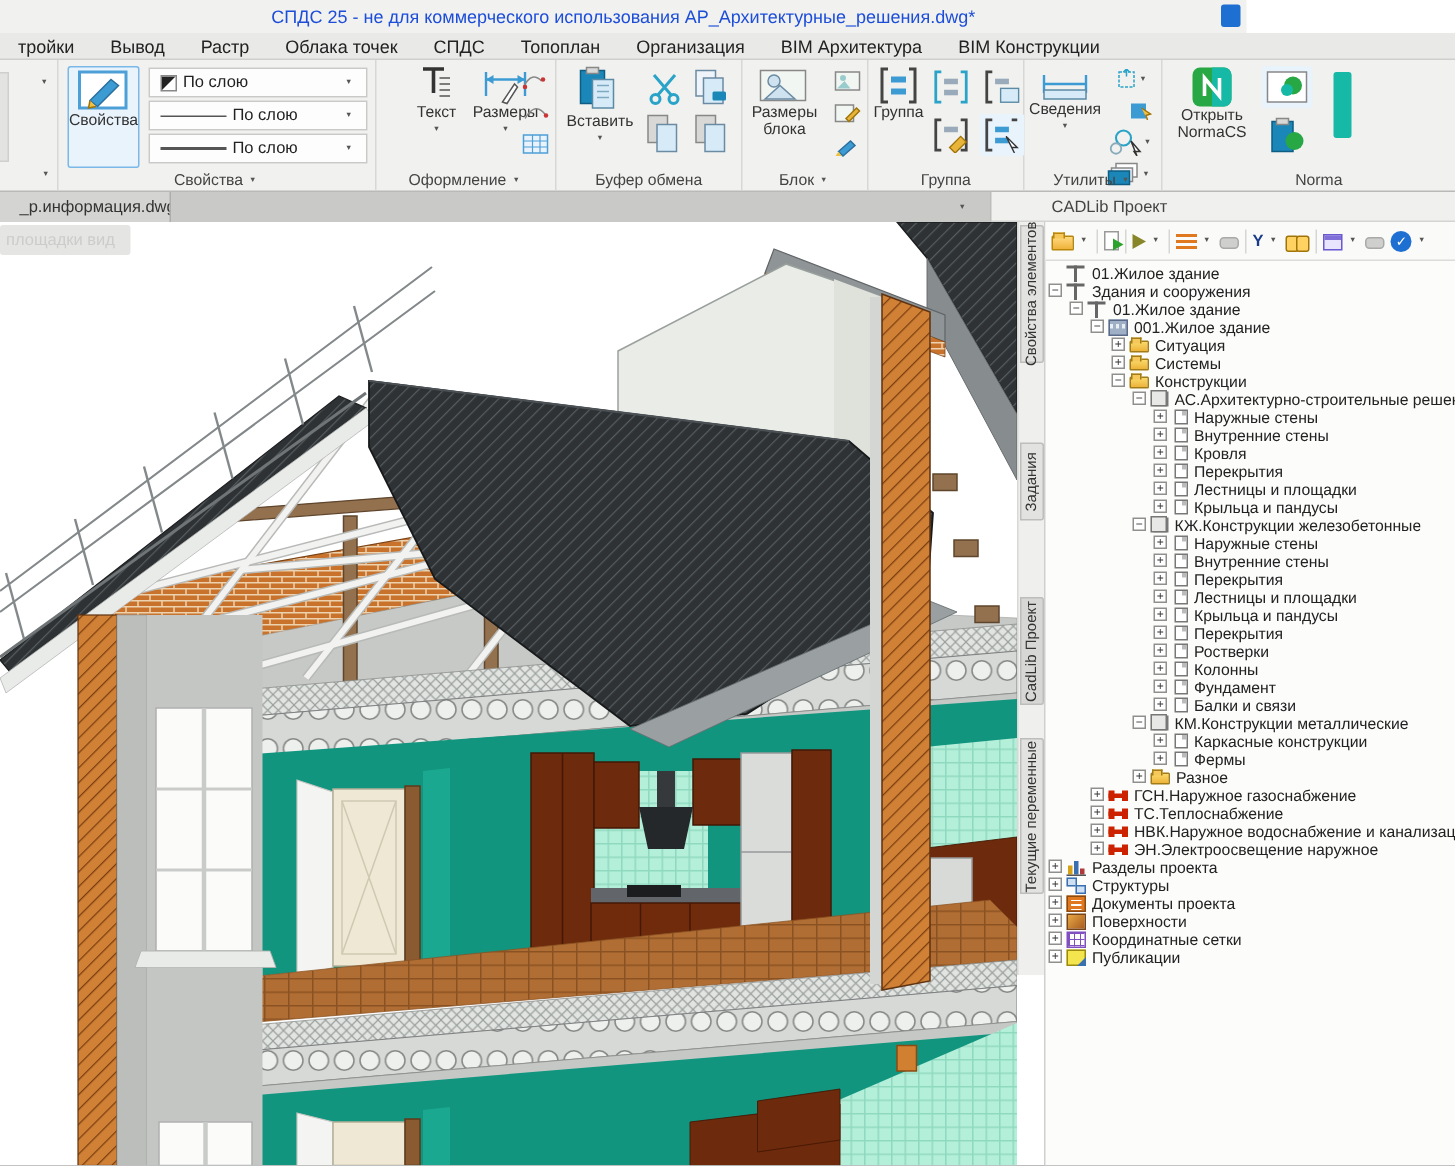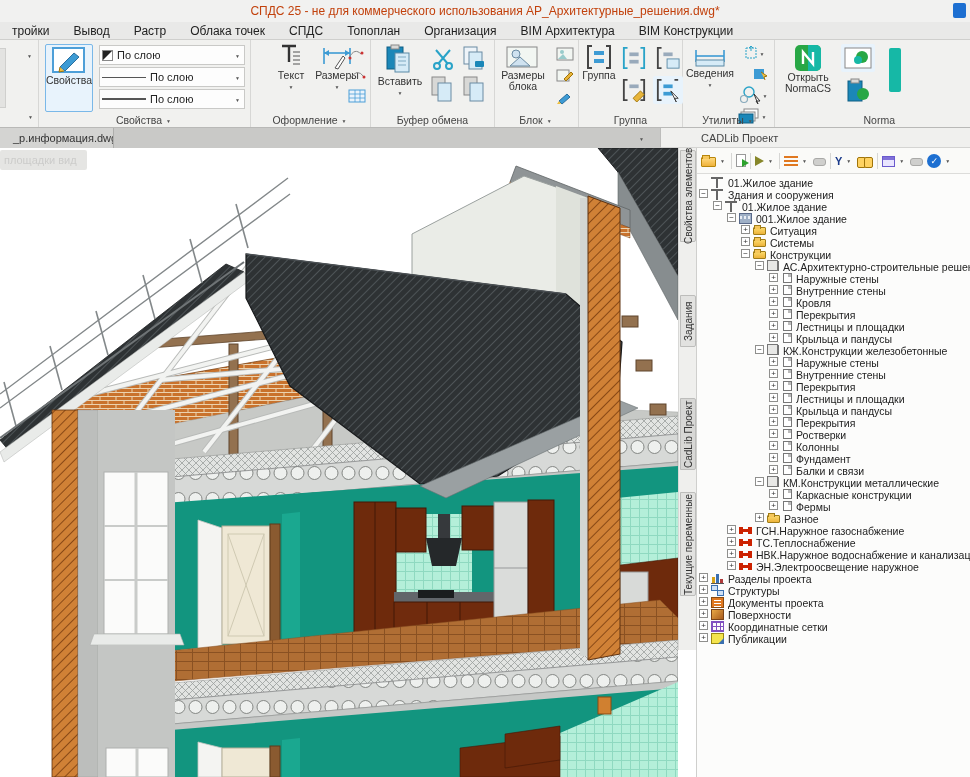--- a/index.html
+++ b/index.html
@@ -1,40 +1,40 @@
 <!DOCTYPE html>
 <html><head>
 <meta charset="utf-8">
 <style>
   html,body{margin:0;padding:0;background:#888;}
   *{box-sizing:border-box;}
   .screen{position:relative;width:970px;height:777px;background:#fff;overflow:hidden;
     font-family:"Liberation Sans",sans-serif;color:#222;margin:0 auto;}
   
-  .titlebar{position:absolute;left:0;top:0;width:970px;height:22px;background:#f1f1f0;
-    display:flex;align-items:center;justify-content:center;font-size:12px;color:#c2410c;}
+  .titlebar{position:absolute;left:0;top:0;width:831px;height:22px;background:#f1f1f0;
+    display:flex;align-items:center;justify-content:center;font-size:12px;color:#1d4ed8;}
   .title-fragment{position:absolute;right:4px;top:3px;width:13px;height:15px;background:#1d6fd1;border-radius:2px;}
   
   .menubar{position:absolute;left:0;top:22px;width:970px;height:18px;background:#e9e9e8;
     border-bottom:1px solid #cfcfcd;display:flex;align-items:center;font-size:12px;}
   .menu-item{padding:0 12px;white-space:nowrap;cursor:default;}
   
   .ribbon{position:absolute;left:0;top:40px;width:970px;height:88px;background:#f1f1ef;
     border-bottom:1px solid #b9b9b7;display:flex;}
   .rpanelx{position:relative;height:100%;border-right:1px solid #d7d7d5;flex:none;}
   .rp-cap{position:absolute;left:0;bottom:0;width:100%;height:14px;font-size:10.5px;color:#444;
     display:flex;align-items:center;justify-content:center;gap:4px;}
   .dd{display:inline-block;width:7px;}
   .dd::after{content:"▼";font-size:5px;color:#555;vertical-align:middle;}
   .rbtn{display:flex;flex-direction:column;align-items:center;justify-content:flex-start;
     font-size:10.5px;color:#333;text-align:center;line-height:11px;cursor:default;}
   .big{position:absolute;top:4px;}
   .hl{border:1px solid #7ab8e8;background:#e8f3fc;border-radius:2px;}
   .combo{display:flex;align-items:center;background:#fdfdfd;border:1px solid #c9c9c7;height:20px;
-    font-size:11px;padding:0 2px;gap:4px;}
+    font-size:11px;padding:0 7px;gap:4px;}
   .combo .line{flex:0 0 44px;border-top:1px solid #555;}
   .combo .swatch{width:11px;height:11px;background:linear-gradient(135deg,#222 49%,#fff 51%);border:1px solid #888;}
   .combo .cval{flex:1;}
   .mini{width:22px;height:20px;border:1px solid transparent;display:flex;align-items:center;justify-content:center;}
   svg.ic{display:block;}
   
   .tabbar{position:absolute;left:0;top:128px;width:660px;height:20px;background:#c9c9c7;
     display:flex;align-items:flex-end;font-size:11px;}
   .dtab{height:20px;display:flex;align-items:center;padding:0 10px;border-right:1px solid #aeaeac;
     background:#d4d4d2;color:#333;white-space:nowrap;overflow:hidden;}

